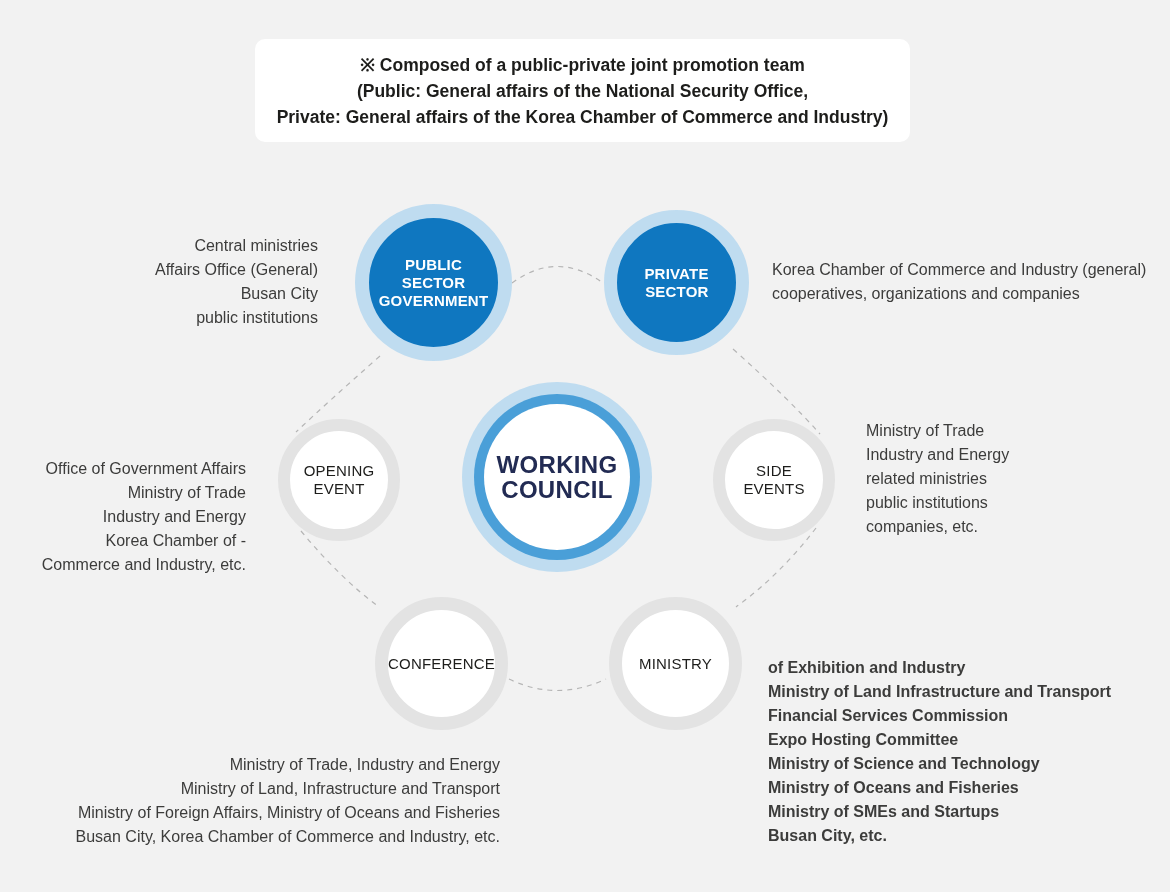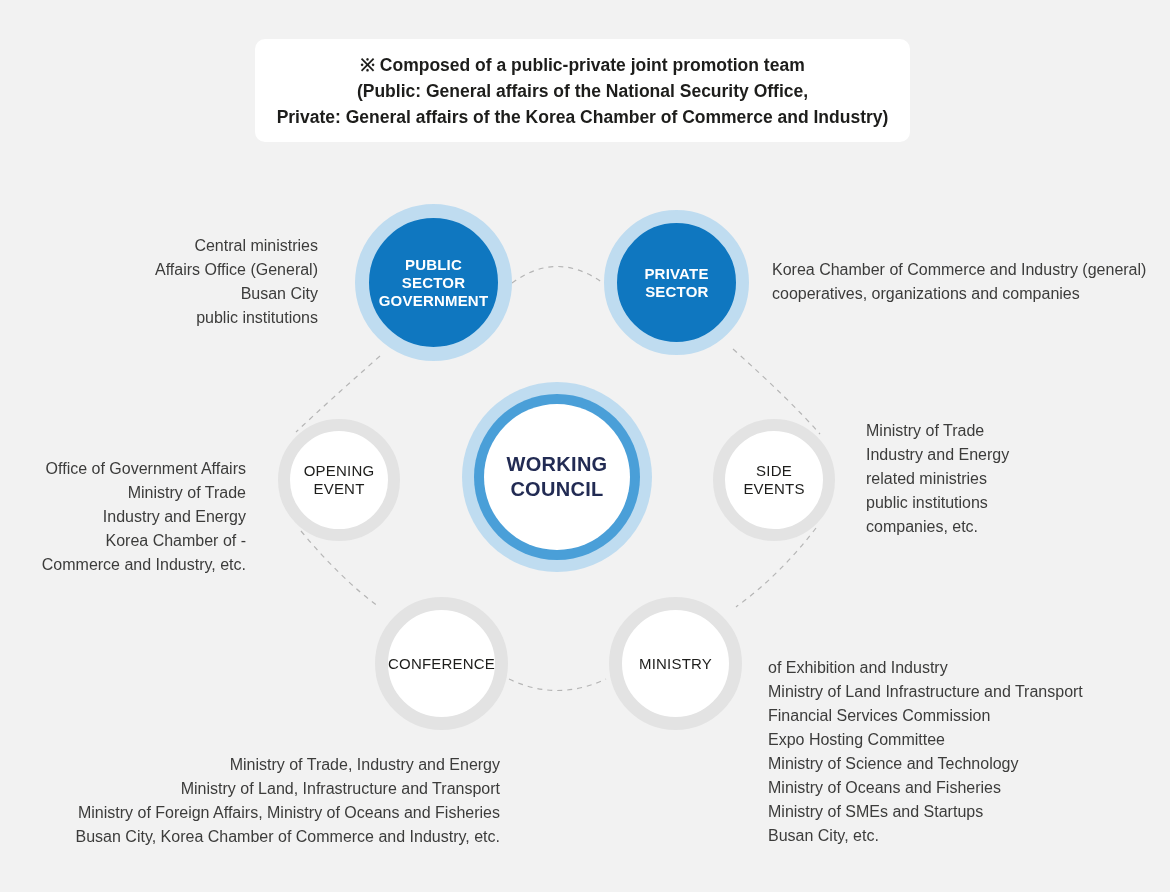--- a/index.html
+++ b/index.html
@@ -92,21 +92,21 @@
     color: #1d1d1b;
     font-size: 15px;
   }
 
   
   .node-center {
     background: #ffffff;
   }
   .node-center .node-label {
     font-weight: bold;
-    font-size: 20px;
+    font-size: 24px;
     line-height: 25px;
     color: #222b53;
     letter-spacing: 0.3px;
   }
 
   
   .txtblock {
     position: absolute;
     font-size: 16px;
     line-height: 24px;
@@ -212,21 +212,21 @@
     <div>companies, etc.</div>
   </div>
 
   <div class="txtblock txt-right" style="left:0px; top:753px; width:500px;">
     <div>Ministry of Trade, Industry and Energy</div>
     <div>Ministry of Land, Infrastructure and Transport</div>
     <div>Ministry of Foreign Affairs, Ministry of Oceans and Fisheries</div>
     <div>Busan City, Korea Chamber of Commerce and Industry, etc.</div>
   </div>
 
-  <div class="txtblock txt-left" style="left:768px; top:656px; width:400px;">
+  <div class="txtblock txt-left" style="left:768px; top:656px; width:400px;font-weight:bold;">
     <div>of Exhibition and Industry</div>
     <div>Ministry of Land Infrastructure and Transport</div>
     <div>Financial Services Commission</div>
     <div>Expo Hosting Committee</div>
     <div>Ministry of Science and Technology</div>
     <div>Ministry of Oceans and Fisheries</div>
     <div>Ministry of SMEs and Startups</div>
     <div>Busan City, etc.</div>
   </div>
 

